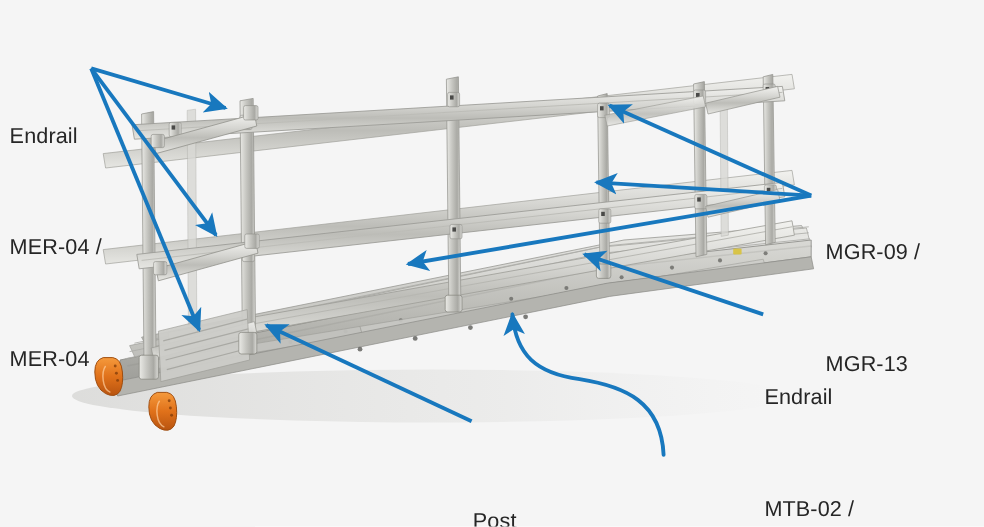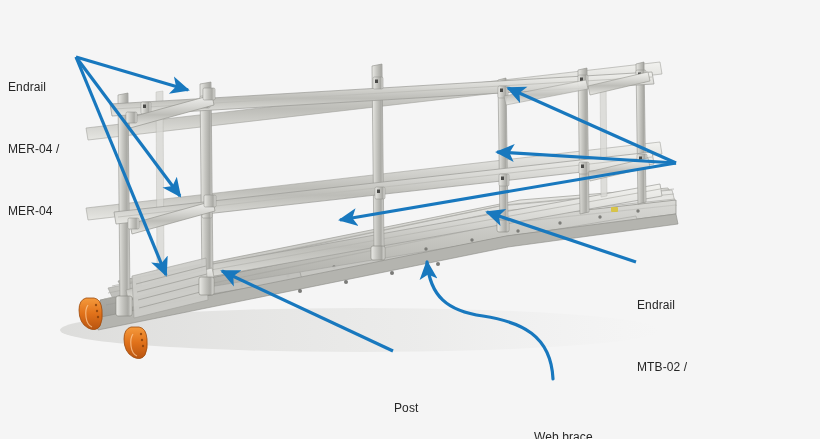--- a/index.html
+++ b/index.html
@@ -18,21 +18,21 @@
   }
   #photo-layer {
     position: absolute;
     inset: 0;
     width: 820px;
     height: 439px;
   }
   .callout {
     position: absolute;
     color: #262626;
-    font-size: 12px;
+    font-size: 18px;
     line-height: 1.72;
     white-space: pre;
     letter-spacing: 0.1px;
   }
   #callout-endrail   { left: 8px;   top: 36px; }
   #callout-guardrail { left: 688px; top: 133px; }
   #callout-toeboard  { left: 637px; top: 254px; }
   #callout-post      { left: 394px; top: 357px; }
   #callout-webbrace  { left: 534px; top: 386px; }
   .callout .ln { display: block; }
@@ -278,20 +278,22 @@
     <path d="M553,379 C551,335 521,322 483,316 C447,311 430,296 427,262" stroke="#1878be" stroke-width="3.2" fill="none" stroke-linecap="round" marker-end="url(#ah)"></path>
   </svg>
 
   <div class="callout" id="callout-endrail">
     <span class="ln">Endrail</span>
     <span class="ln">MER-04 /</span>
     <span class="ln">MER-04</span>
   </div>
 
   <div class="callout" id="callout-guardrail">
+    <span class="ln">MGR-09 /</span>
+    <span class="ln">MGR-13</span>
   </div>
 
   <div class="callout" id="callout-toeboard">
     <span class="ln">Endrail</span>
     <span class="ln">MTB-02 /</span>
     
   </div>
 
   <div class="callout" id="callout-post">
     <span class="ln">Post</span>

